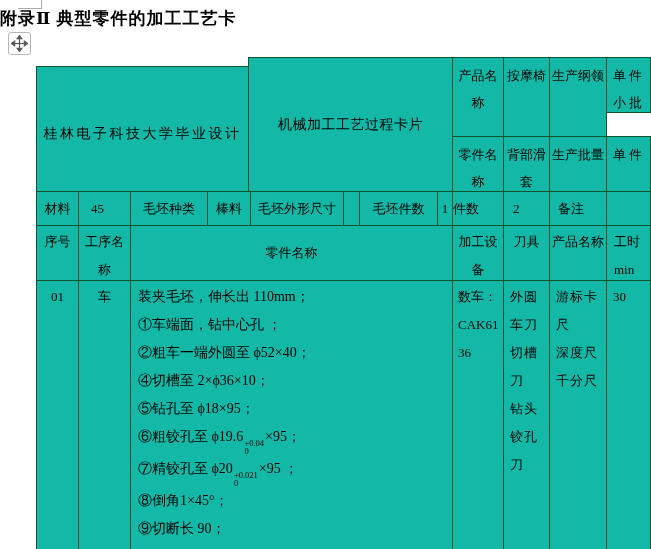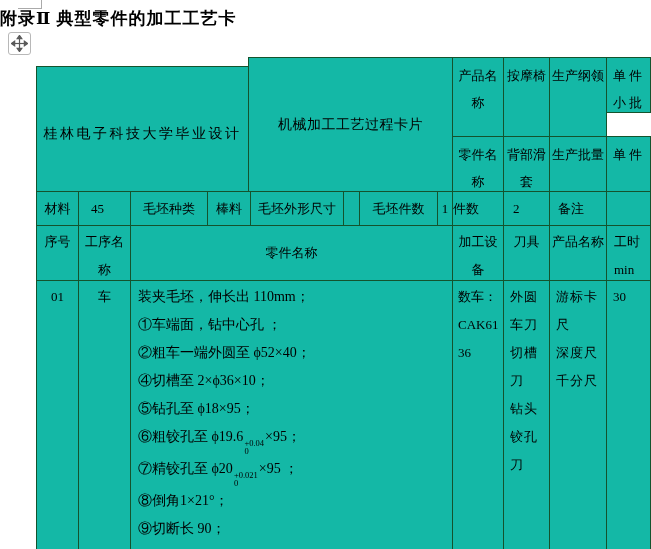--- a/index.html
+++ b/index.html
@@ -109,21 +109,21 @@
           <span>+0.04</span>
           <span>0</span>
         </span><span>×95；</span>
     </div>
     <div class="step">
       <span>⑦精铰孔至 ϕ20</span><span class="tol">
           <span>+0.021</span>
           <span>0</span>
         </span><span>×95 ；</span>
     </div>
-    <div class="step">⑧倒角1×21°；</div>
+    <div class="step">⑧倒角1×45°；</div>
     <div class="step">⑨切断长 90；</div>
   </div>
 
   <div class="cell wrapcell" style="left:452px;top:280px;width:52px;height:271px;">数车：CAK6136</div>
 
   <div class="cell blocklist" style="left:503px;top:280px;width:47px;height:271px;">
     <div>外圆车刀</div>
     <div>切槽刀</div>
     <div>钻头</div>
     <div>铰孔刀</div>

